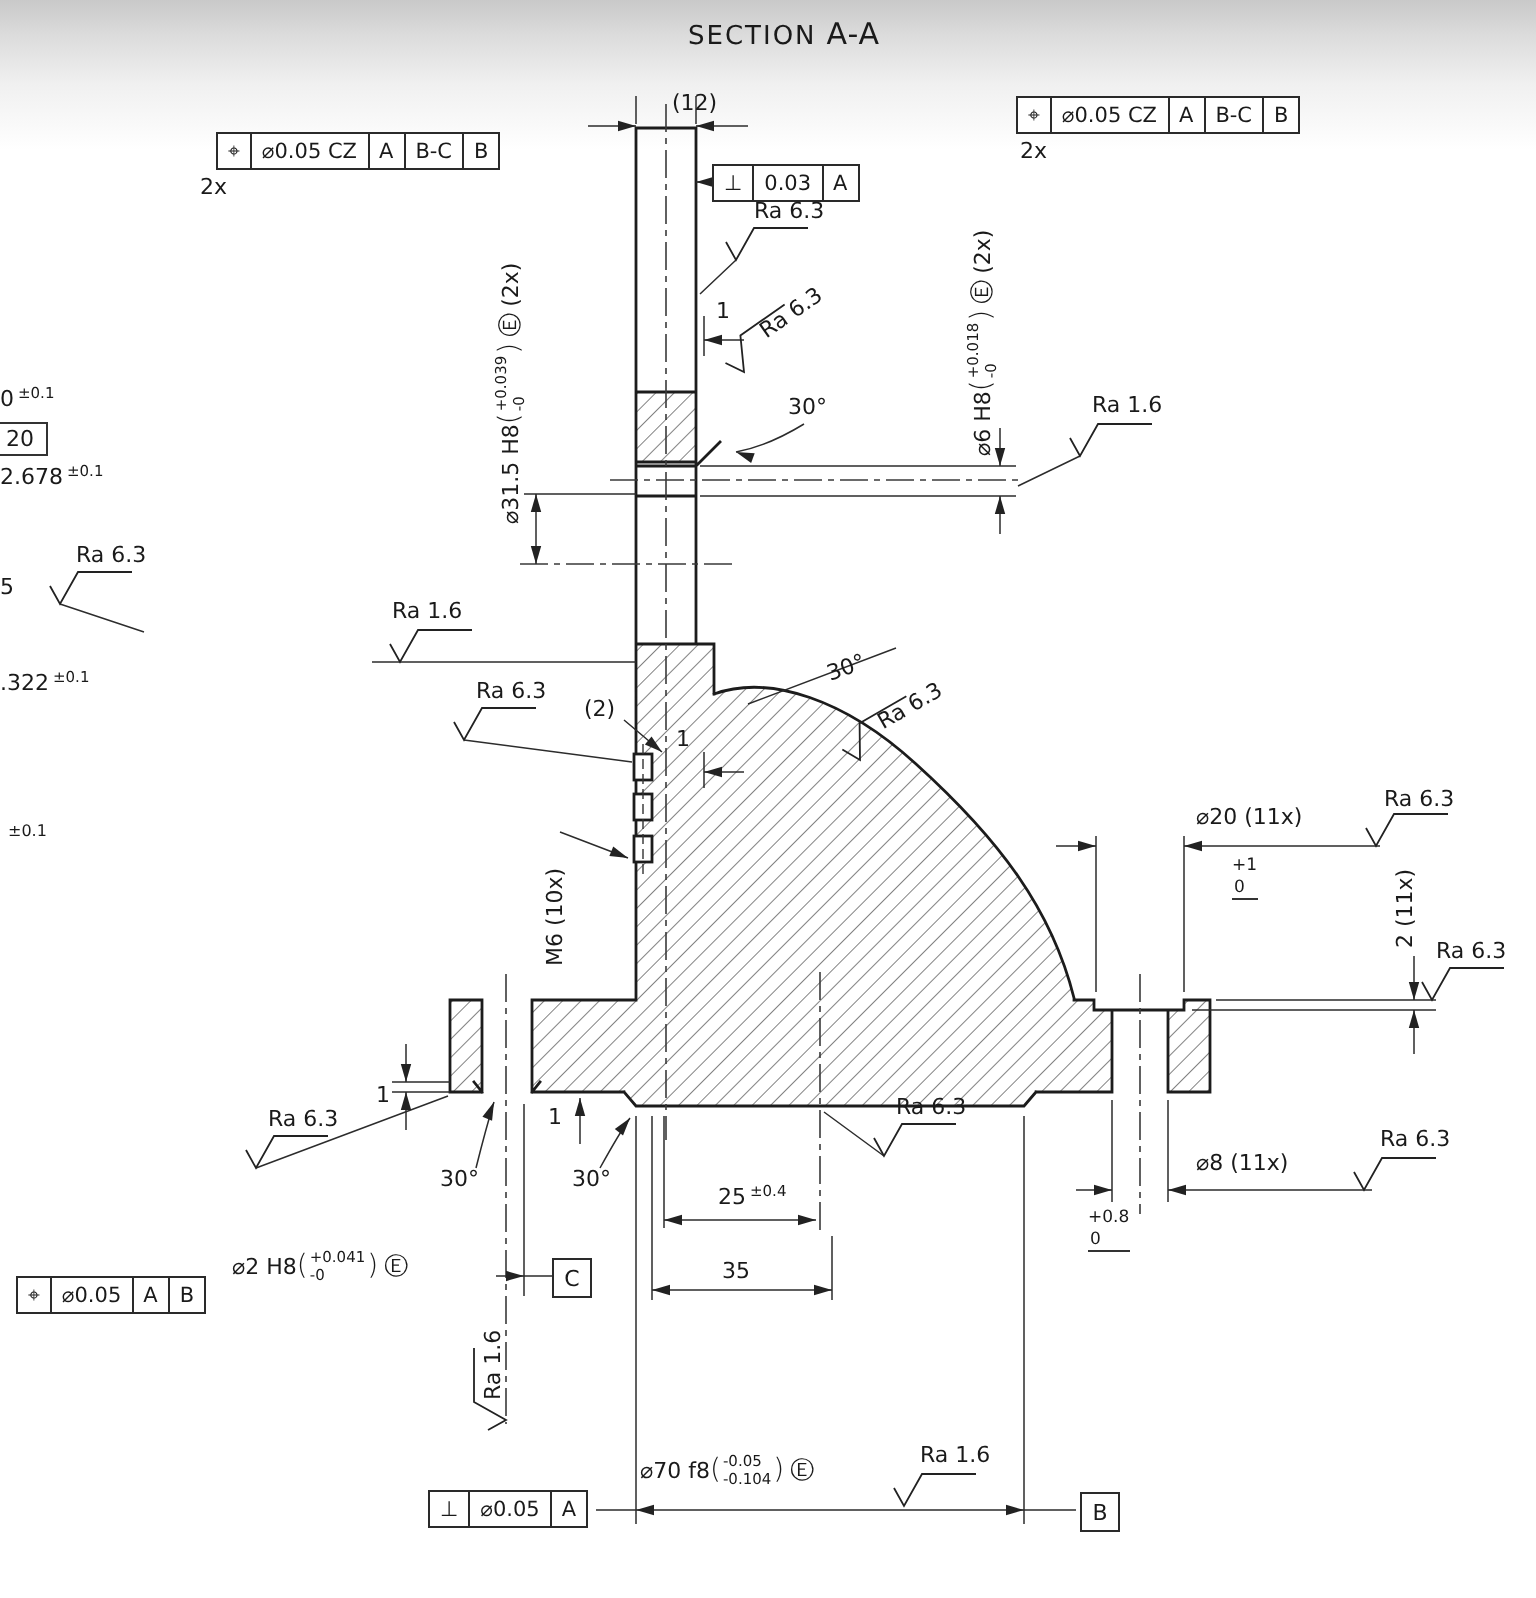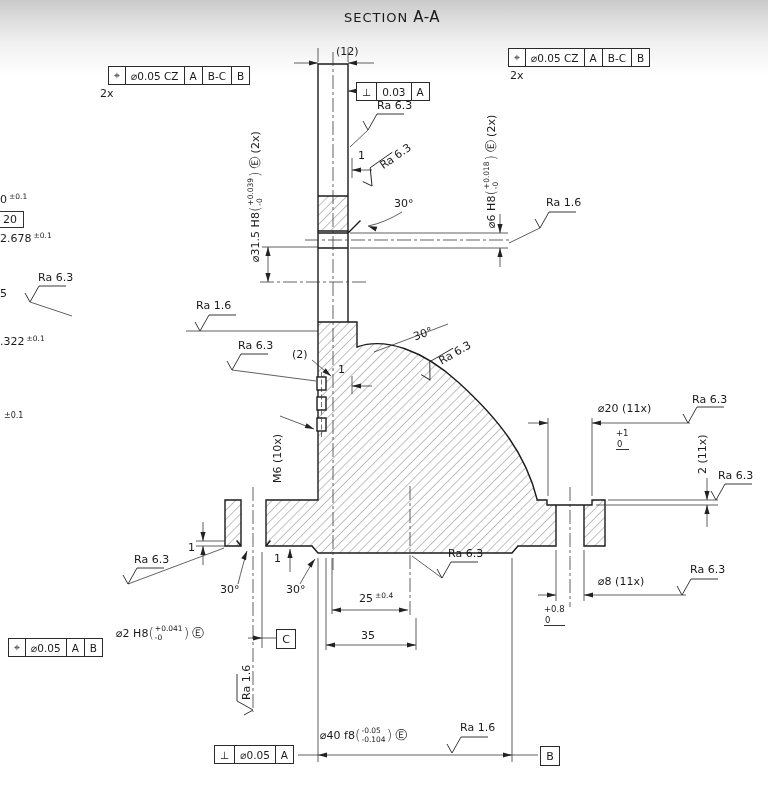--- a/index.html
+++ b/index.html
@@ -261,21 +261,21 @@
     <span class="par">(</span>
     <span class="stk">
         <span>+0.041</span>
         <span>-0</span>
       </span>
     <span class="par">)</span>
     <span class="env">Ⓔ</span>
   </div>
 
   <div class="dimline" style="left:320px;top:726px">
-    <span>⌀40 f8</span>
+    <span>⌀70 f8</span>
     <span class="par">(</span>
     <span class="stk">
         <span>-0.05</span>
         <span>-0.104</span>
       </span>
     <span class="par">)</span>
     <span class="env">Ⓔ</span>
   </div>
 
   <div class="t" style="left:377px;top:100px">Ra 6.3</div>

